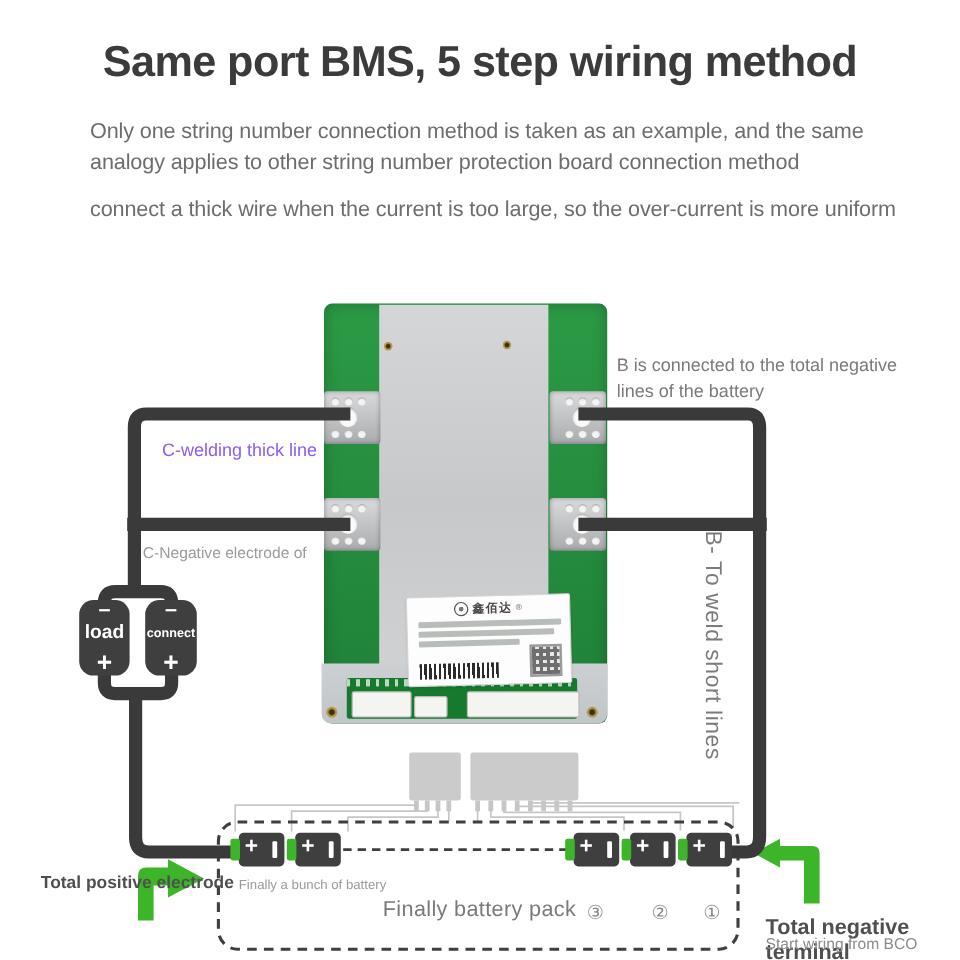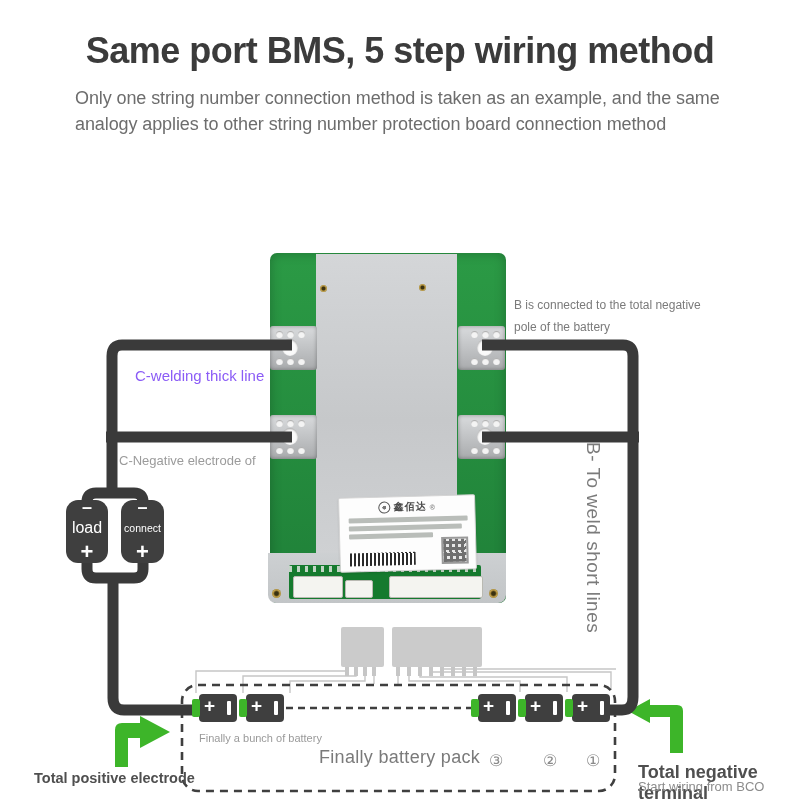--- a/index.html
+++ b/index.html
@@ -3,21 +3,21 @@
 <meta charset="utf-8">
 <style>
   html,body{margin:0;padding:0;background:#ffffff;}
   .stage{position:relative;width:800px;height:800px;background:#ffffff;overflow:hidden;
          font-family:"Liberation Sans", sans-serif;}
   .abs{position:absolute;}
 
   
   .title{left:0;right:0;top:30px;text-align:center;font-size:36px;font-weight:bold;
          color:#3b3b3b;letter-spacing:-0.5px;}
-  .para{left:75px;font-size:18px;line-height:26px;color:#6d6d6d;letter-spacing:-0.1px;}
+  .para{left:75px;font-size:18px;line-height:26px;color:#6d6d6d;letter-spacing:-0.1px;margin-top:11px;}
 
   
   .board-green{left:270px;top:253px;width:236px;height:350px;background:linear-gradient(180deg,#2b9a45,#1f8038);
                border-radius:7px;box-shadow:inset 0 0 12px rgba(0,0,0,.25);}
   .plate{left:316px;top:254px;width:141px;height:302px;
          background:linear-gradient(180deg,#d4d6d8,#c6c8ca 55%,#cfd1d3);}
   .plate-bottom{left:268px;top:553px;width:238px;height:50px;border-radius:0 0 8px 8px;
                 background:linear-gradient(180deg,#cdd0d2,#c2c5c7);}
   .smd-strip{left:289px;top:565px;width:192px;height:34px;background:#157a2e;border-radius:2px;}
   .smd-row{left:0;top:1px;width:100%;height:6px;
@@ -51,21 +51,21 @@
       repeating-linear-gradient(90deg,#6f6f6f 0 3px,#e8e8e8 3px 6px);}
 
   
   .plug{position:absolute;top:627px;height:40px;background:#cbcbcb;border-radius:2px;}
 
   
   .blk{position:absolute;top:500px;width:42px;height:63px;background:#3f3f3f;border-radius:12px;
        display:flex;flex-direction:column;align-items:center;justify-content:space-between;
        color:#fff;padding:1px 0 2px 0;box-sizing:border-box;}
   .blk .minus{font-size:18px;font-weight:bold;line-height:12px;}
-  .blk .name{font-weight:normal;}
+  .blk .name{font-weight:bold;}
   .blk .plus{font-size:22px;font-weight:bold;line-height:18px;}
 
   .cell{position:absolute;top:694px;width:38px;height:28px;background:#3f3f3f;border-radius:4px;}
   .cell .cap{position:absolute;left:-7px;top:5px;width:8px;height:18px;background:#3db529;border-radius:2px;}
   .cell .plus{position:absolute;left:5px;top:1px;color:#fff;font-size:19px;font-weight:bold;}
   .cell .bar{position:absolute;right:6px;top:7px;width:4px;height:14px;background:#fff;border-radius:1px;}
 
   
   .ann{color:#8b5cf6;}
   .vert-label{left:582px;top:442px;height:214px;writing-mode:vertical-rl;font-size:19px;
@@ -76,20 +76,21 @@
 <body>
 
 <div class="stage">
 
   <div class="abs title">Same port BMS, 5 step wiring method</div>
   <div class="abs para" style="top:85px;">
     <div>Only one string number connection method is taken as an example, and the same</div>
     <div>analogy applies to other string number protection board connection method</div>
   </div>
   <div class="abs para" style="top:150px;">
+    <div>connect a thick wire when the current is too large, so the over-current is more uniform</div>
   </div>
 
   <div class="abs board-green"></div>
   <div class="abs plate"></div>
   <div class="abs plate-bottom"></div>
 
   <div class="screw" style="left:320px;top:285px;width:7px;height:7px;"></div>
   <div class="screw" style="left:419px;top:284px;width:7px;height:7px;"></div>
   <div class="screw" style="left:272px;top:589px;width:9px;height:9px;"></div>
   <div class="screw" style="left:489px;top:589px;width:9px;height:9px;"></div>
@@ -227,30 +228,30 @@
   <div class="cell" style="left:572px;">
     <span class="cap"></span>
       <span class="plus">+</span>
       <span class="bar"></span>
     </div>
 
   <div class="abs ann" style="left:135px;top:367px;font-size:15px;">C-welding thick line</div>
   <div class="abs" style="left:119px;top:452px;font-size:13px;line-height:17px;color:#9b9b9b;">
     <div>C-Negative electrode of</div>
   </div>
-  <div class="abs" style="left:514px;top:294px;font-size:12px;line-height:22px;color:#7a7a7a;">
+  <div class="abs" style="left:514px;top:294px;font-size:15px;line-height:22px;color:#7a7a7a;">
     <div>B is connected to the total negative</div>
-    <div>pole of the battery</div>
+    <div>lines of the battery</div>
   </div>
   <div class="abs vert-label">B- To weld short lines</div>
 
   <div class="abs" style="left:199px;top:732px;font-size:11px;color:#9a9a9a;">Finally a bunch of battery</div>
   <div class="abs" style="left:319px;top:747px;font-size:18px;color:#7a7a7a;letter-spacing:.3px;">Finally battery pack</div>
 
   <span class="circ-num" style="left:489px;">③</span>
   <span class="circ-num" style="left:543px;">②</span>
   <span class="circ-num" style="left:586px;">①</span>
 
-  <div class="abs" style="left:34px;top:770px;font-size:14.5px;font-weight:bold;color:#4f4f4f;">Total positive electrode</div>
+  <div class="abs" style="left:34px;top:728px;font-size:14.5px;font-weight:bold;color:#4f4f4f;">Total positive electrode</div>
   <div class="abs" style="left:638px;top:762px;font-size:18px;font-weight:bold;color:#4f4f4f;">Total negative terminal</div>
   <div class="abs" style="left:638px;top:779px;font-size:13px;color:#8c8c8c;text-align:center;">Start wiring from BCO</div>
 
 </div>
 
 </body></html>

